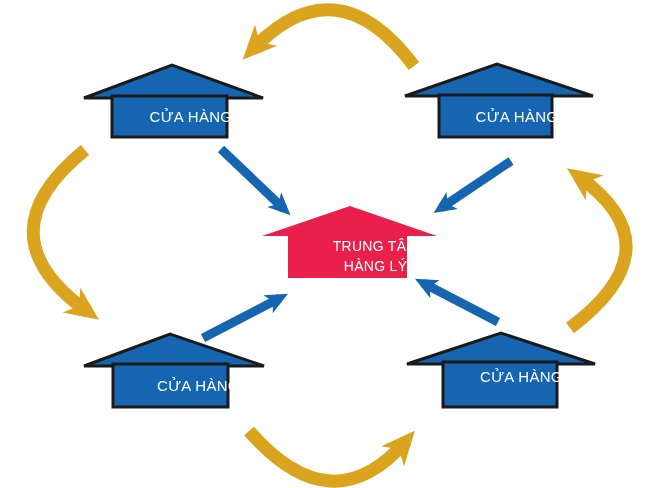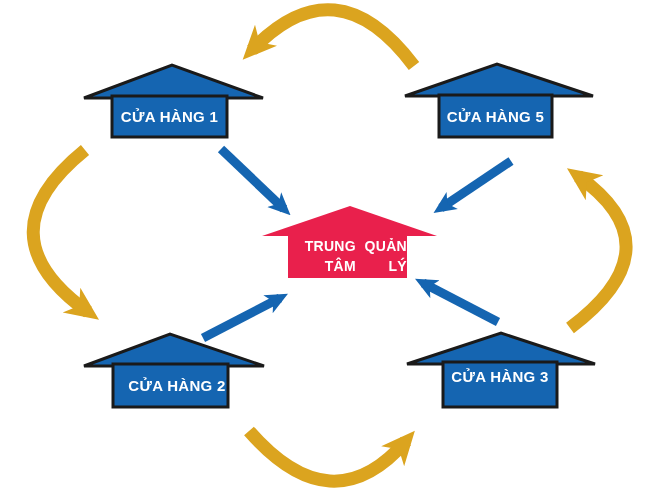--- a/index.html
+++ b/index.html
@@ -23,25 +23,25 @@
   .roof-blue{fill:var(--store-blue);stroke:var(--outline-black);stroke-width:3;stroke-linejoin:miter;}
   .body-blue{fill:var(--store-blue);stroke:var(--outline-black);stroke-width:3;}
   .roof-red{fill:var(--center-red);}
   .body-red{fill:var(--center-red);}
   .blue-arrow{stroke:var(--arrow-blue);stroke-width:9;fill:none;stroke-linecap:butt;}
   .cycle-arrow{stroke:var(--cycle-yellow);stroke-width:13;fill:none;stroke-linecap:butt;}
   .yfill{fill:var(--cycle-yellow);}
   .bfill{fill:var(--arrow-blue);}
   .label{
     position:absolute;display:flex;align-items:center;justify-content:center;
-    color:var(--label-white);font-weight:bold;text-align:right;
-    letter-spacing:0.3px;user-select:none;
+    color:var(--label-white);font-weight:normal;text-align:left;
+    letter-spacing:0.3px;user-select:none;padding-left:28px;
   }
   .store-label{font-size:15px;}
-  .center-label{font-size:14px;line-height:20px;flex-direction:row;}
+  .center-label{font-size:14px;line-height:20px;flex-direction:column;}
 </style>
 </head>
 <body>
 
 <div class="canvas">
 
   <svg width="670" height="488" viewBox="0 0 670 488">
     <defs>
       <marker id="yhead" viewBox="0 0 10 10" refX="6" refY="5" markerWidth="2.6" markerHeight="2.6" orient="auto">
         <path d="M0,0.5 L10,5 L0,9.5 L2.8,5 Z" class="yfill"></path>
@@ -83,16 +83,16 @@
       <rect class="body-red" x="288" y="233" width="119" height="45"></rect>
     </g>
   </svg>
 
   <div class="label store-label" style="left:112px;top:96px;width:115px;height:41px">CỬA HÀNG 1</div>
   <div class="label store-label" style="left:439px;top:95px;width:113px;height:42px">CỬA HÀNG 5</div>
   <div class="label store-label" style="left:113px;top:364px;width:128px;height:43px">CỬA HÀNG 2</div>
   <div class="label store-label" style="left:443px;top:362px;width:114px;height:29px">CỬA HÀNG 3</div>
   <div class="label center-label" style="left:288px;top:233px;width:119px;height:45px">
     <div>TRUNG TÂM</div>
-    <div>QUẢN LÝ</div>
+    <div>HÀNG LÝ</div>
   </div>
 
 </div>
 
 </body></html>

